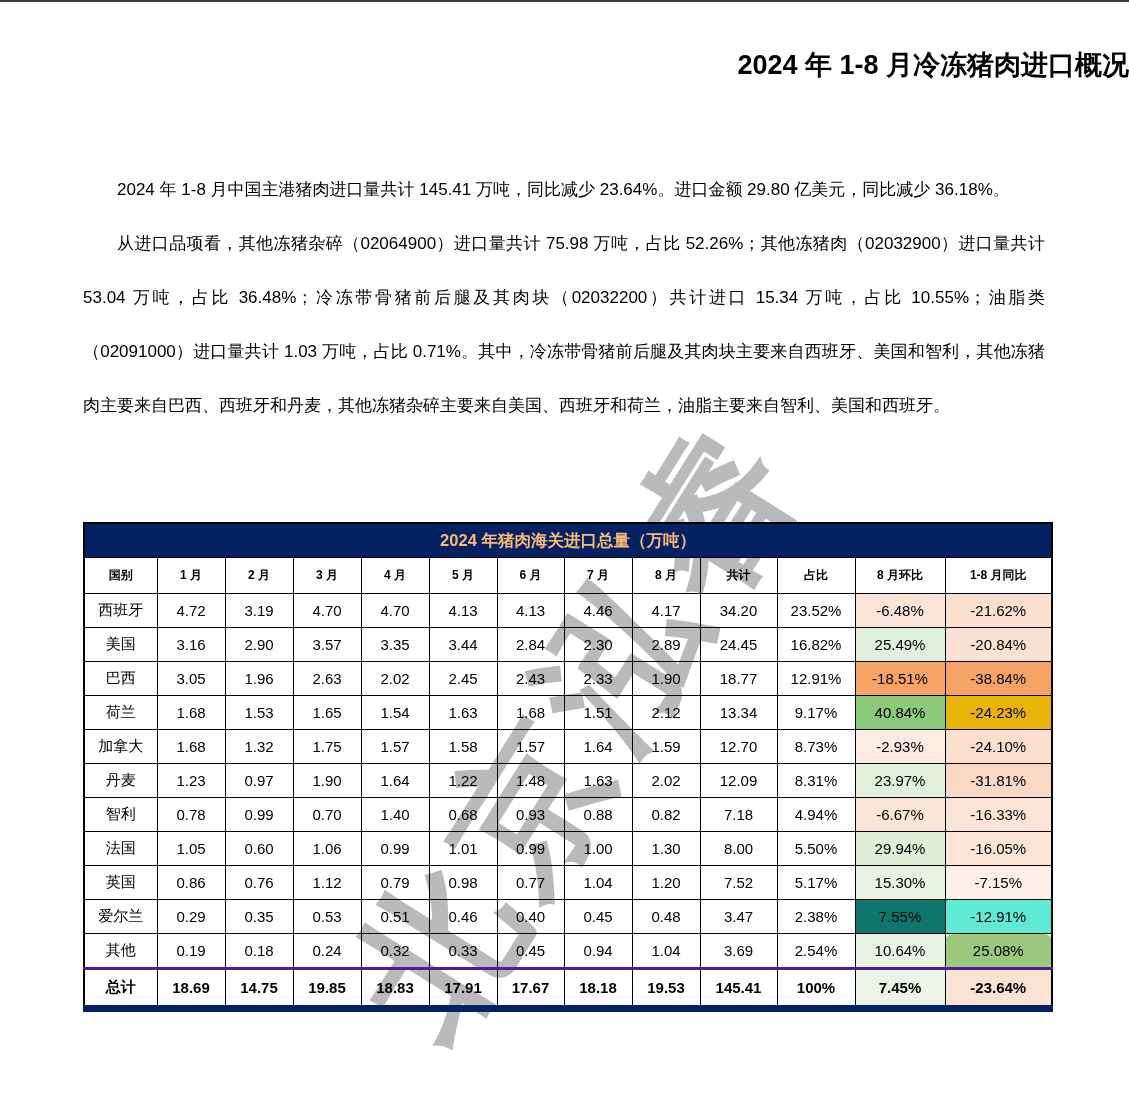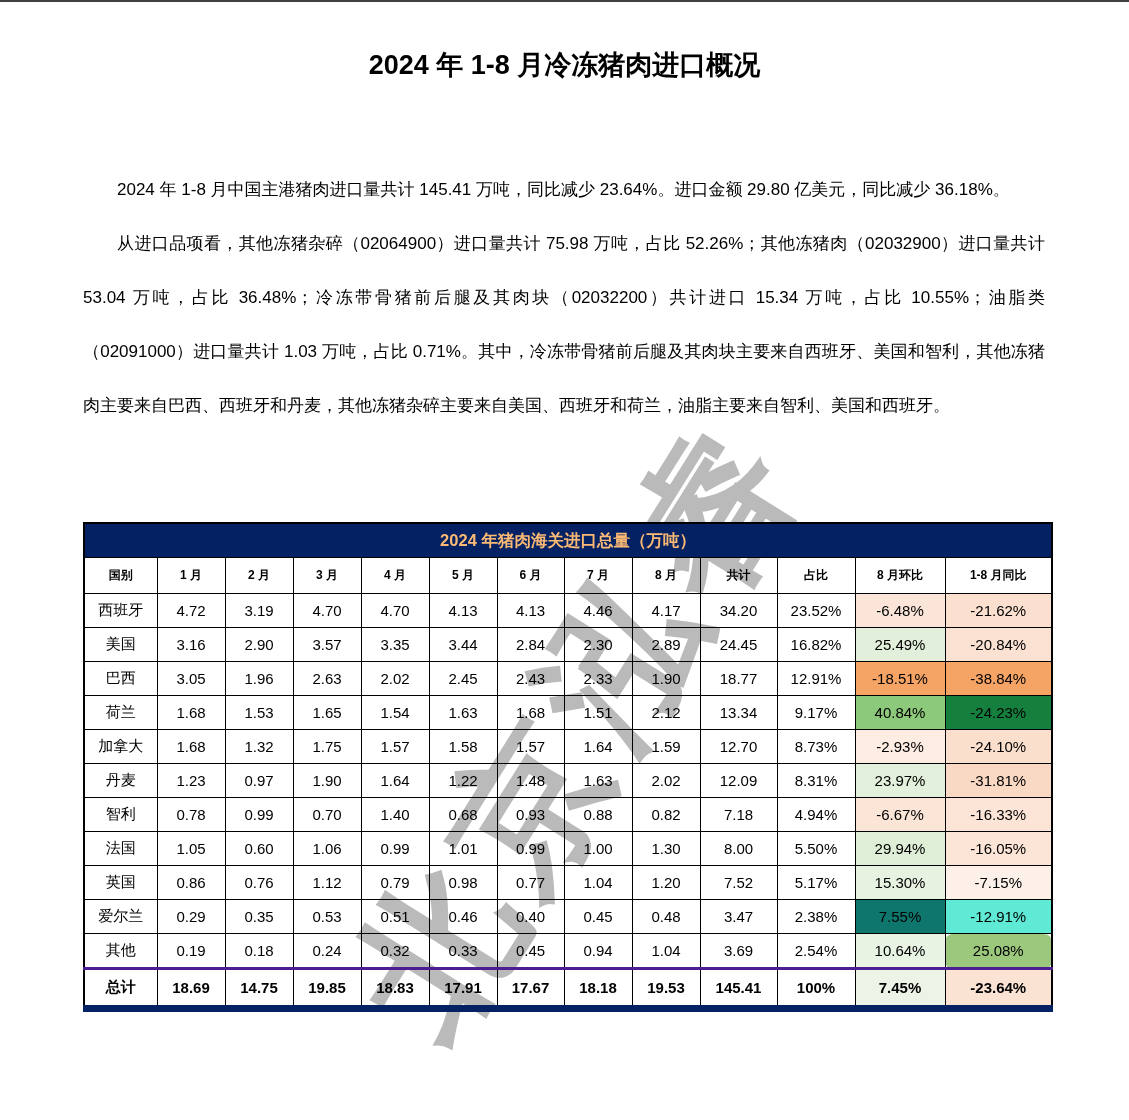--- a/index.html
+++ b/index.html
@@ -21,21 +21,21 @@
     font-weight:bold;
     letter-spacing:14px;
     color:#bababa;
     white-space:nowrap;
     z-index:0;
     user-select:none;
   }
   .content{position:relative;z-index:1;}
   .doc-title{
     margin:45px 0 0 0;
-    text-align:center;
+    text-align:right;
     font-size:27px;
     line-height:36px;
     font-weight:bold;
   }
   .body-text{
     margin:80px 84px 0 83px;
     font-size:17px;
     line-height:54px;
     text-align:justify;
   }
@@ -190,21 +190,21 @@
             <td>1.53</td>
             <td>1.65</td>
             <td>1.54</td>
             <td>1.63</td>
             <td>1.68</td>
             <td>1.51</td>
             <td>2.12</td>
             <td>13.34</td>
             <td>9.17%</td>
             <td style="background: rgb(140, 201, 123);">40.84%</td>
-            <td style="background: #15803d;">-24.23%</td>
+            <td style="background: #eab308;">-24.23%</td>
           </tr>
           <tr>
             <th>加拿大</th>
             <td>1.68</td>
             <td>1.32</td>
             <td>1.75</td>
             <td>1.57</td>
             <td>1.58</td>
             <td>1.57</td>
             <td>1.64</td>

